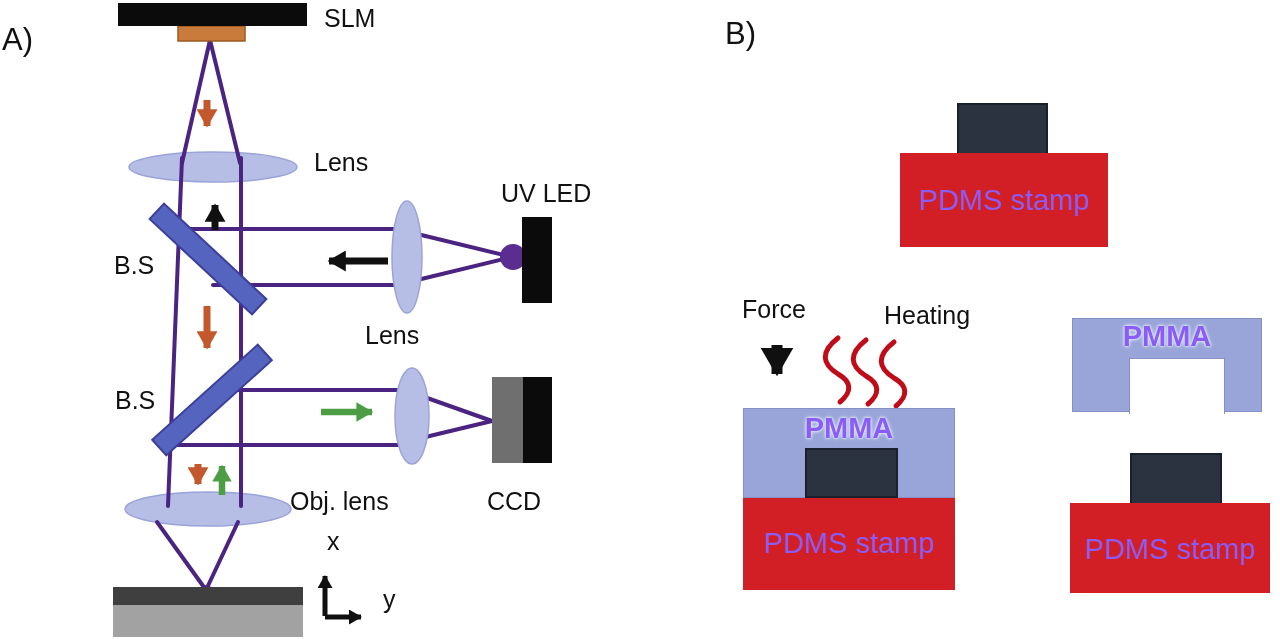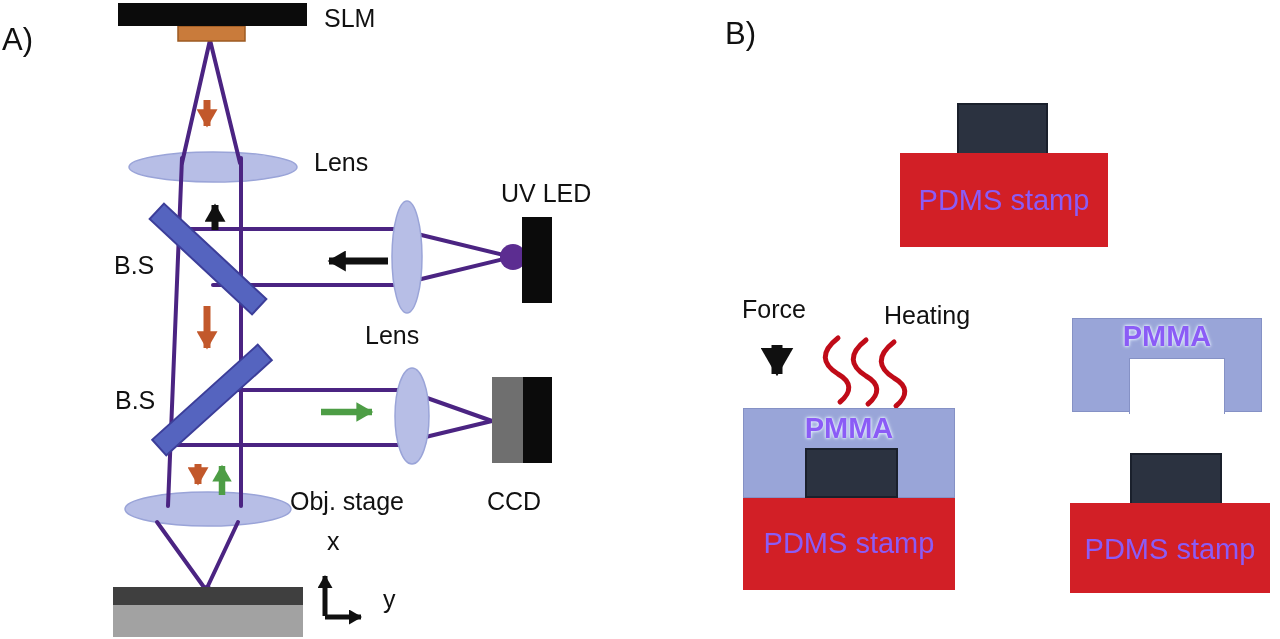--- a/index.html
+++ b/index.html
@@ -109,21 +109,21 @@
   <div class="blk red" style="left:1070px;top:503px;width:200px;height:90px;"></div>
 
   <div class="lbl panel-tag" style="left:2px;top:24px;">A)</div>
   <div class="lbl" style="left:324px;top:5px;">SLM</div>
   <div class="lbl" style="left:314px;top:149px;">Lens</div>
   <div class="lbl" style="left:114px;top:252px;">B.S</div>
   <div class="lbl" style="left:501px;top:180px;">UV LED</div>
   <div class="lbl" style="left:365px;top:322px;">Lens</div>
   <div class="lbl" style="left:115px;top:387px;">B.S</div>
   <div class="lbl" style="left:487px;top:488px;text-align:center;">CCD</div>
-  <div class="lbl" style="left:290px;top:488px;">Obj. stage</div>
+  <div class="lbl" style="left:290px;top:488px;">Obj. lens</div>
   <div class="lbl" style="left:327px;top:528px;">x</div>
   <div class="lbl" style="left:383px;top:586px;">y</div>
 
   <div class="lbl panel-tag" style="left:725px;top:18px;">B)</div>
   <div class="lbl" style="left:742px;top:296px;text-align:center;">Force</div>
   <div class="lbl" style="left:884px;top:302px;">Heating</div>
 
   <div class="blk-lbl" style="left:900px;top:185px;width:208px;">PDMS stamp</div>
   <div class="blk-lbl glow" style="left:743px;top:413px;width:212px;">PMMA</div>
   <div class="blk-lbl" style="left:743px;top:528px;width:212px;">PDMS stamp</div>

